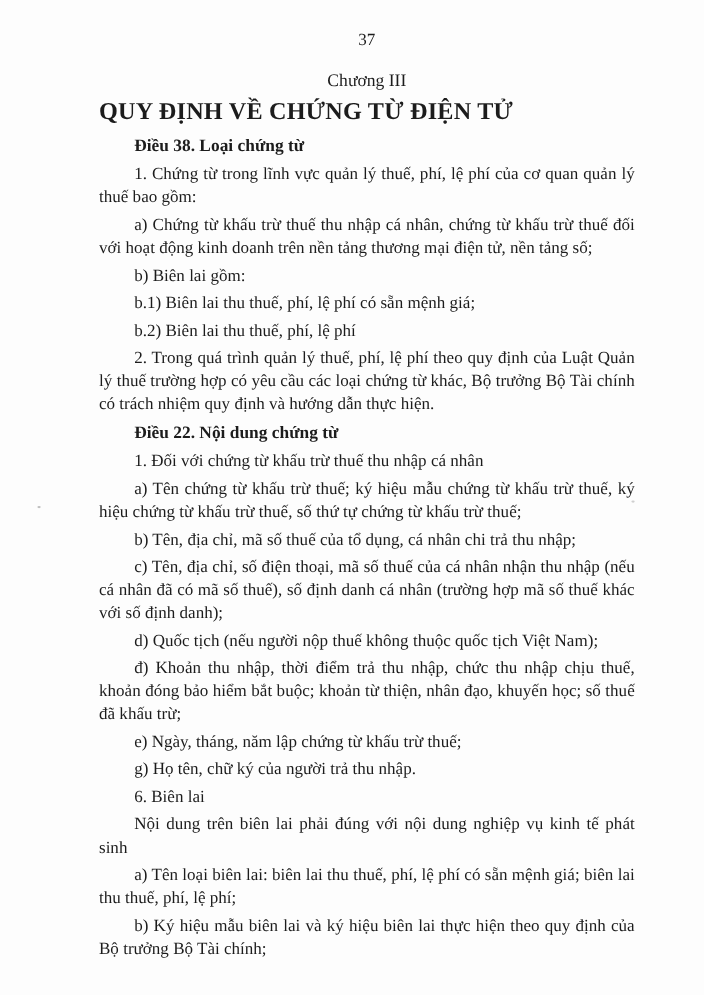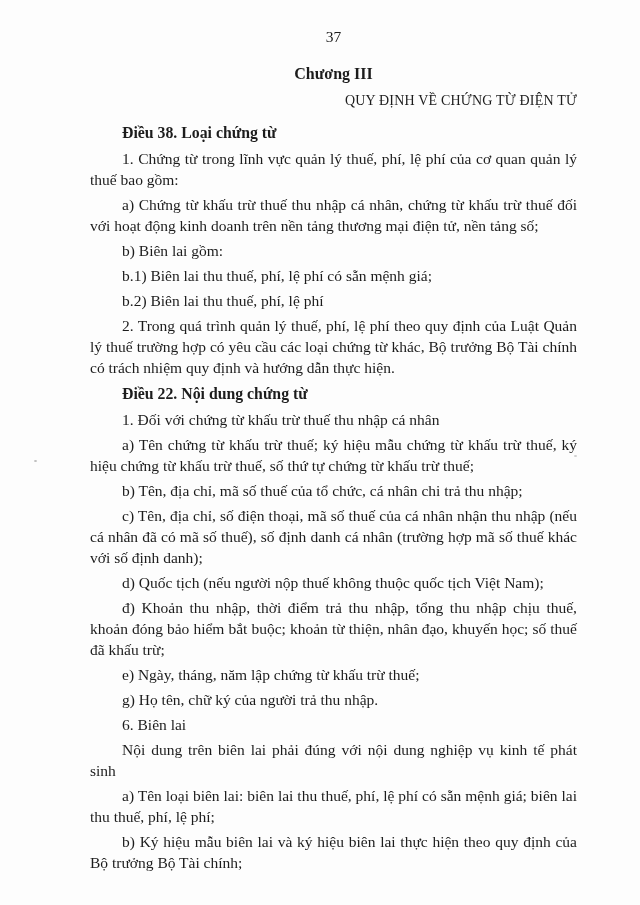--- a/index.html
+++ b/index.html
@@ -22,28 +22,28 @@
     overflow: hidden;
     -webkit-font-smoothing: antialiased;
   }
   .page-number {
     text-align: center;
     margin: 0 0 13px 0;
     font-size: 15.5px;
   }
   .chapter {
     text-align: center;
-    font-weight: bold;
+    font-weight: normal;
     font-size: 16px;
     margin: 16px 0 6px 0;
   }
   .chapter-title {
-    text-align: right;
-    font-weight: normal;
-    font-size: 14px;
+    text-align: left;
+    font-weight: bold;
+    font-size: 22px;
     letter-spacing: 0.2px;
     margin: 0 0 11px 0;
   }
   .article-heading {
     font-weight: bold;
     font-size: 15.8px;
     text-indent: 32px;
     text-align: justify;
     margin: 5px 0 5px 0;
   }
@@ -87,27 +87,27 @@
   <p class="para">b.2) Biên lai thu thuế, phí, lệ phí</p>
 
   <p class="para">2. Trong quá trình quản lý thuế, phí, lệ phí theo quy định của Luật Quản lý thuế trường hợp có yêu cầu các loại chứng từ khác, Bộ trưởng Bộ Tài chính có trách nhiệm quy định và hướng dẫn thực hiện.</p>
 
   <p class="article-heading">Điều 22. Nội dung chứng từ</p>
 
   <p class="para">1. Đối với chứng từ khấu trừ thuế thu nhập cá nhân</p>
 
   <p class="para">a) Tên chứng từ khấu trừ thuế; ký hiệu mẫu chứng từ khấu trừ thuế, ký hiệu chứng từ khấu trừ thuế, số thứ tự chứng từ khấu trừ thuế;</p>
 
-  <p class="para">b) Tên, địa chỉ, mã số thuế của tổ chức, cá nhân chi trả thu nhập;</p>
+  <p class="para">b) Tên, địa chỉ, mã số thuế của tổ dụng, cá nhân chi trả thu nhập;</p>
 
   <p class="para">c) Tên, địa chỉ, số điện thoại, mã số thuế của cá nhân nhận thu nhập (nếu cá nhân đã có mã số thuế), số định danh cá nhân (trường hợp mã số thuế khác với số định danh);</p>
 
   <p class="para">d) Quốc tịch (nếu người nộp thuế không thuộc quốc tịch Việt Nam);</p>
 
-  <p class="para">đ) Khoản thu nhập, thời điểm trả thu nhập, tổng thu nhập chịu thuế, khoản đóng bảo hiểm bắt buộc; khoản từ thiện, nhân đạo, khuyến học; số thuế đã khấu trừ;</p>
+  <p class="para">đ) Khoản thu nhập, thời điểm trả thu nhập, chức thu nhập chịu thuế, khoản đóng bảo hiểm bắt buộc; khoản từ thiện, nhân đạo, khuyến học; số thuế đã khấu trừ;</p>
 
   <p class="para">e) Ngày, tháng, năm lập chứng từ khấu trừ thuế;</p>
 
   <p class="para">g) Họ tên, chữ ký của người trả thu nhập.</p>
 
 
   <p class="para">6. Biên lai</p>
 
   <p class="para">Nội dung trên biên lai phải đúng với nội dung nghiệp vụ kinh tế phát sinh</p>
 

